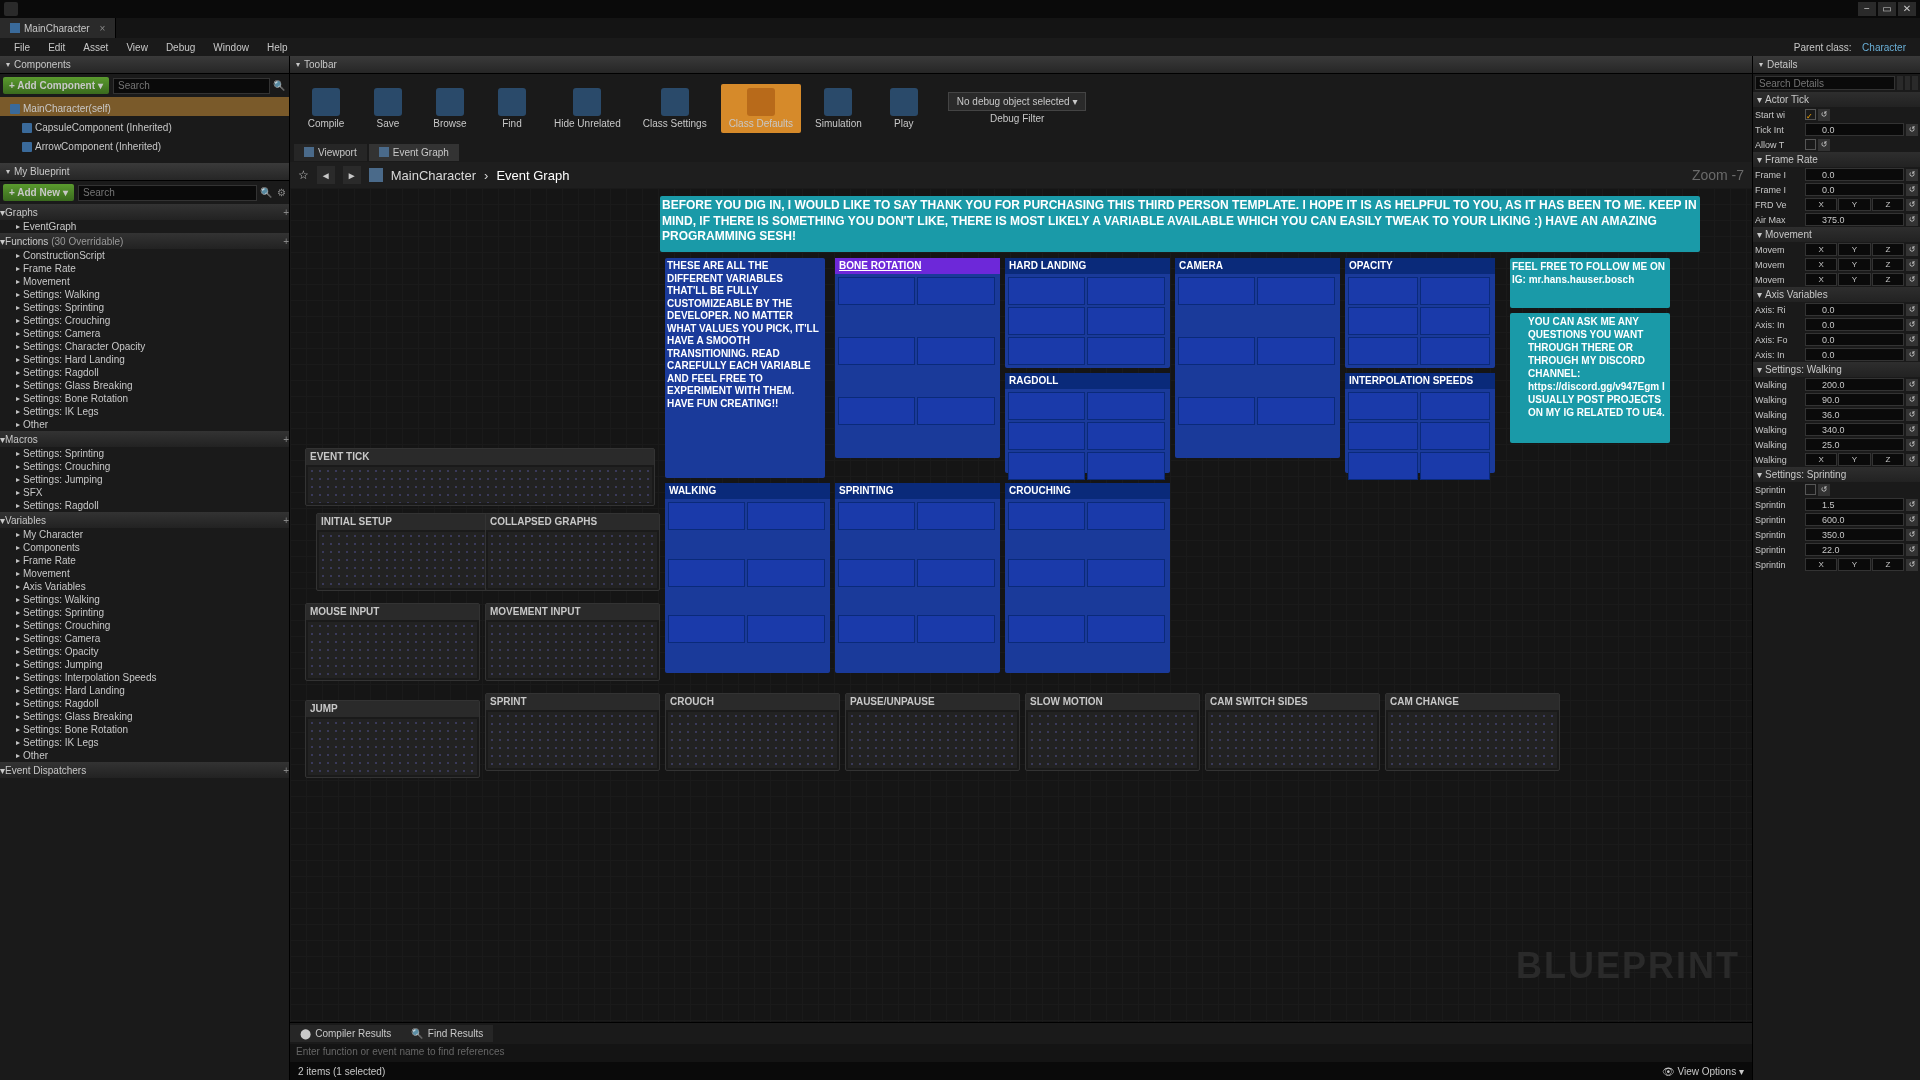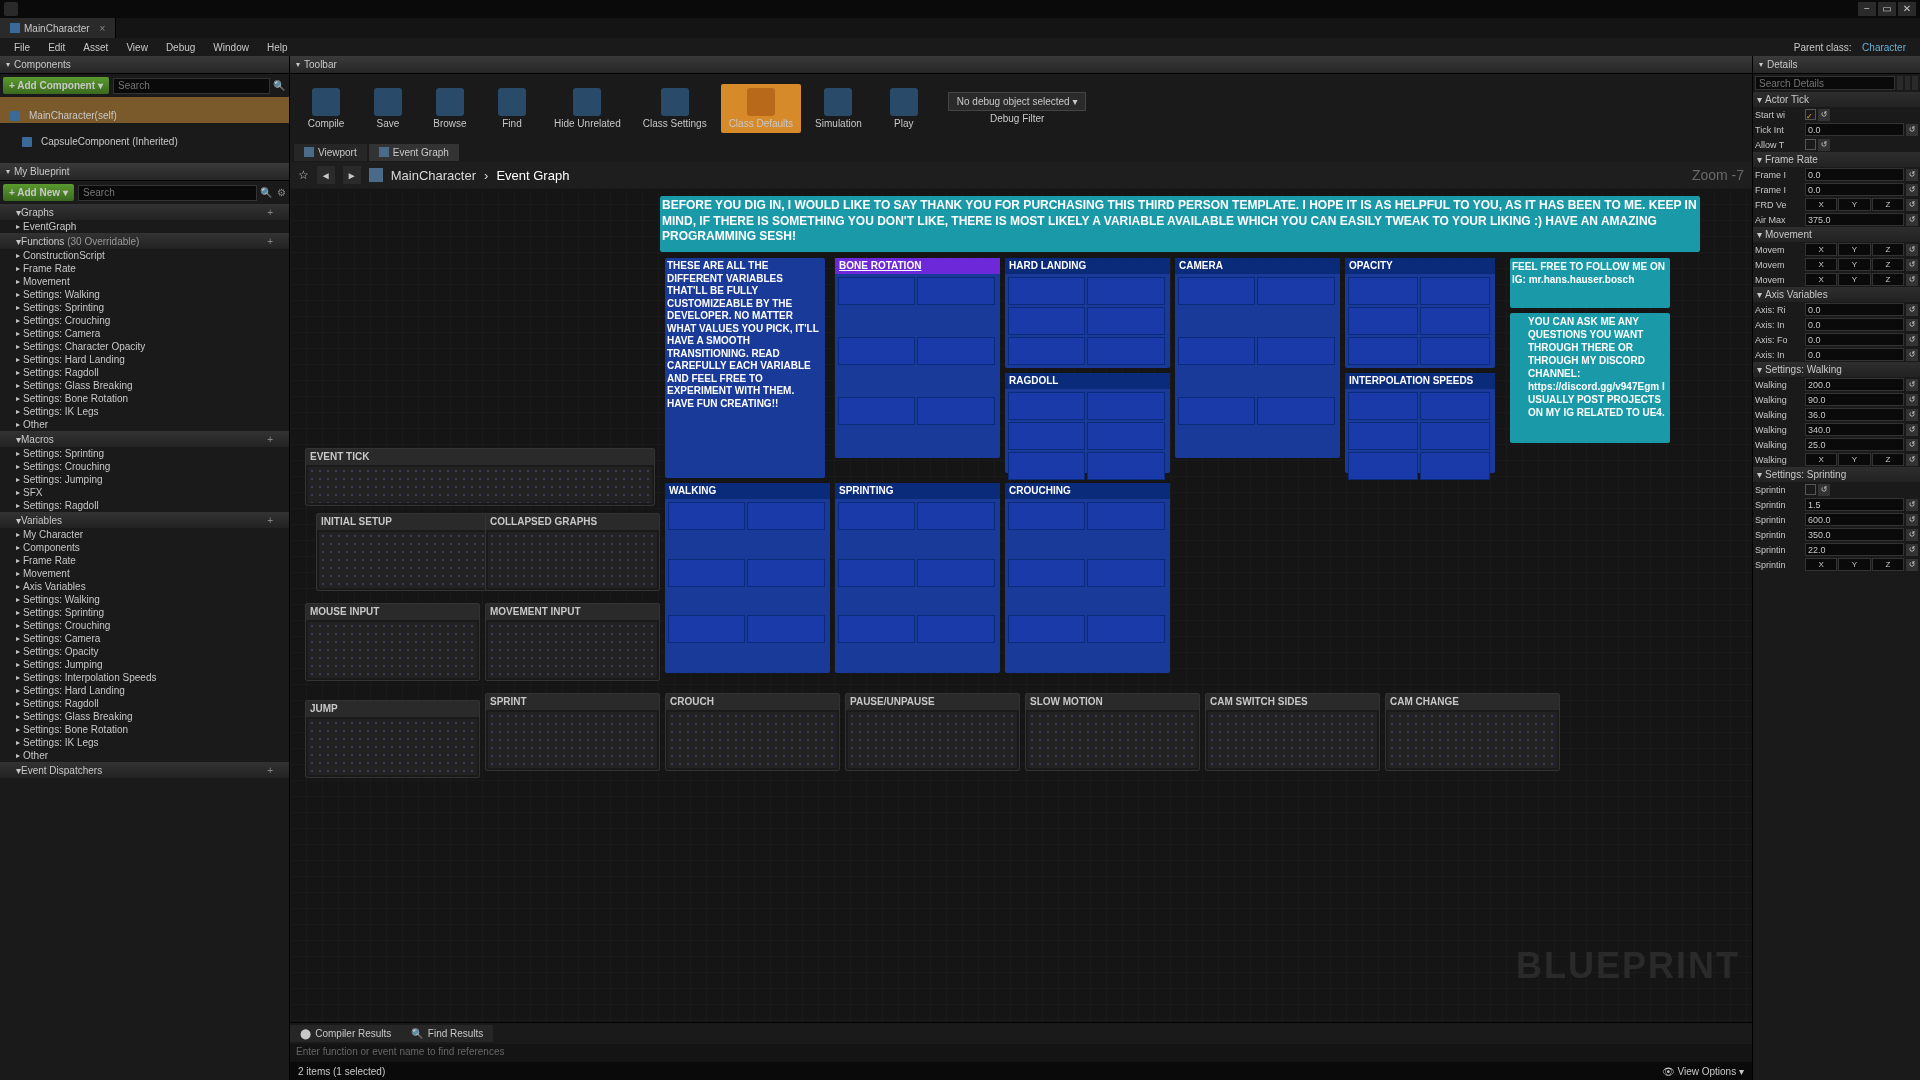--- a/index.html
+++ b/index.html
@@ -31,27 +31,27 @@
 .rightcol{width:168px;background:#1a1a1a;border-left:1px solid #000;display:flex;flex-direction:column;}
 
 
 .phead{height:18px;background:linear-gradient(#3a3a3a,#262626);display:flex;align-items:center;padding:0 6px;gap:4px;border-bottom:1px solid #000;}
 .phead .carrot{font-size:8px;}
 
 
 .addcomp{background:linear-gradient(#5a9a2e,#3a6a1e);color:#fff;padding:3px 6px;border-radius:2px;font-weight:bold;display:inline-flex;align-items:center;gap:3px;}
 .search{flex:1;background:#0a0a0a;border:1px solid #333;padding:2px 4px;height:16px;}
 .tree{flex:1;overflow:auto;}
-.trow{padding:13px 4px 2px 10px;display:flex;align-items:center;gap:9px;border-bottom:0;}
+.trow{padding:6px 4px 2px 10px;display:flex;align-items:center;gap:3px;border-bottom:0;}
 .trow.sel{background:#7a5a2a;}
 .trow.ind1{padding-left:22px;}
 .trow .ico{width:10px;height:10px;background:#3a6a9a;border-radius:1px;}
 
 
-.bp .cathead{height:16px;background:linear-gradient(#333,#222);display:flex;align-items:center;padding:0 16px;justify-content:space-between;}
+.bp .cathead{height:16px;background:linear-gradient(#333,#222);display:flex;align-items:center;padding:0 0;justify-content:space-between;}
 .bp .cathead .plus{color:#888;}
 .bp .item{padding:1px 4px 1px 16px;display:flex;align-items:center;gap:3px;}
 .bp .sub{color:#999;}
 
 
 .tbar .phead{height:18px;}
 .tbuttons{height:68px;background:#1a1a1a;display:flex;align-items:center;padding:0 8px;gap:6px;}
 .tbtn{display:flex;flex-direction:column;align-items:center;gap:2px;padding:4px 8px;border-radius:2px;min-width:56px;}
 .tbtn .ico{width:28px;height:28px;background:#2a4a6a;border-radius:3px;}
 .tbtn.orange{background:#d68a2a;}
@@ -84,21 +84,21 @@
 .darkbox .ch{background:#2a2a2a;color:#c8c8c8;}
 .nodeimg{background:#222;background-image:radial-gradient(#3a3a5a 1px,transparent 1px);background-size:8px 8px;}
 
 .results{height:22px;background:#1a1a1a;display:flex;align-items:center;border-top:1px solid #000;}
 .rtab{padding:3px 10px;background:#262626;display:flex;align-items:center;gap:4px;}
 .findbar{height:18px;background:#141414;padding:2px 6px;color:#666;}
 .status{height:18px;background:#0a0a0a;display:flex;align-items:center;padding:0 8px;justify-content:space-between;}
 .details .sechead{height:15px;background:linear-gradient(#2e2e2e,#222);padding:1px 4px;display:flex;align-items:center;gap:3px;}
 .details .prow{display:flex;align-items:center;height:15px;padding:0 2px;gap:2px;}
 .details .lbl{width:48px;overflow:hidden;white-space:nowrap;font-size:9px;}
-.details .val{flex:1;background:#0a0a0a;border:1px solid #333;padding:0 2px;height:13px;font-size:9px;display:flex;align-items:center;}
+.details .val{flex:1;background:#0a0a0a;border:1px solid #333;padding:0 16px;height:13px;font-size:9px;display:flex;align-items:center;}
 .details .reset{width:12px;height:12px;background:#333;font-size:8px;text-align:center;line-height:12px;}
 .details .xyz{display:flex;gap:1px;flex:1;}
 .details .xyz div{flex:1;background:#0a0a0a;border:1px solid #333;text-align:center;font-size:8px;height:13px;line-height:11px;}
 .details .chk{width:11px;height:11px;border:1px solid #555;background:#1a1a1a;}
 .details .chk.on::after{content:"✓";font-size:8px;color:#fa0;}
 .dsearch{display:flex;align-items:center;gap:2px;padding:2px;}
 .dsearch input{flex:1;background:#0a0a0a;border:1px solid #333;height:14px;padding:0 3px;}
 .dsearch .ico{width:14px;height:14px;background:#2a2a2a;}
 </style>
 </head>

